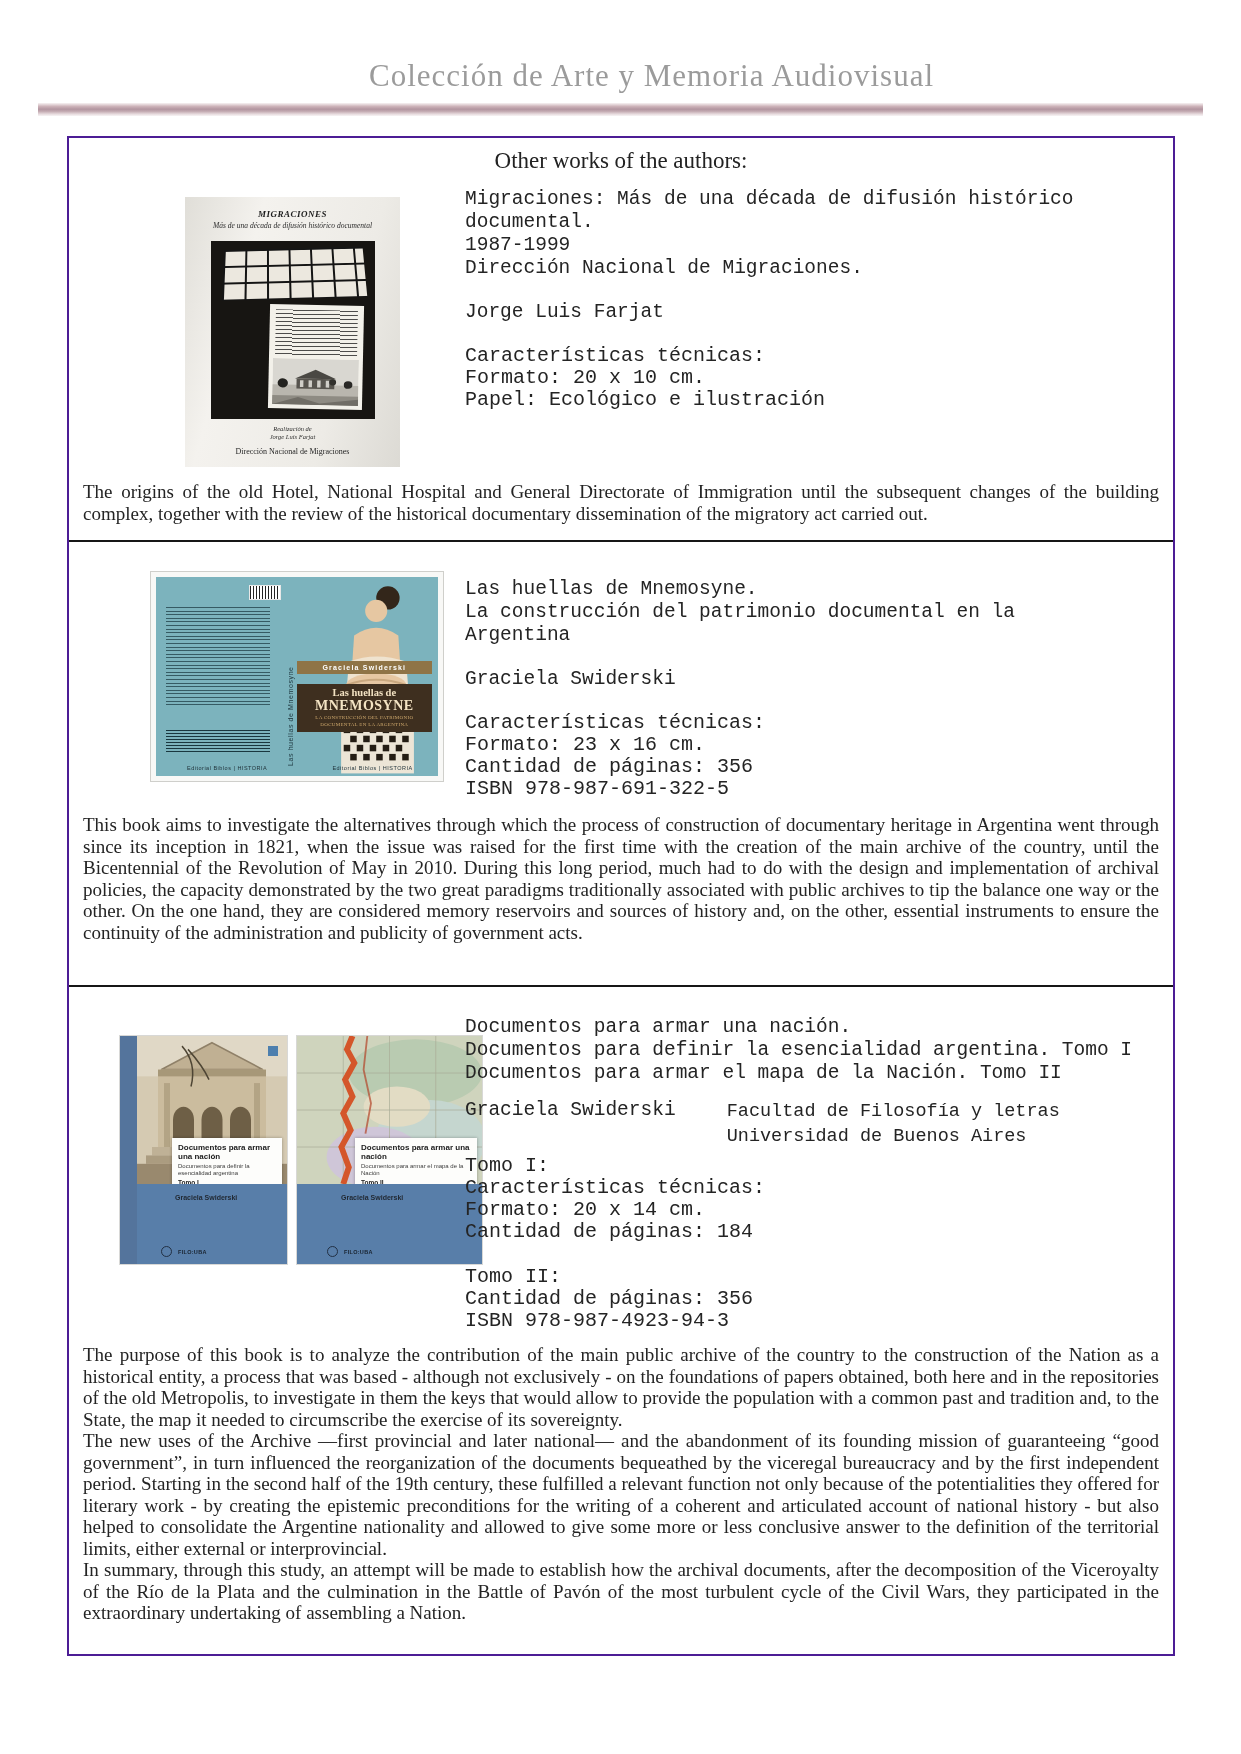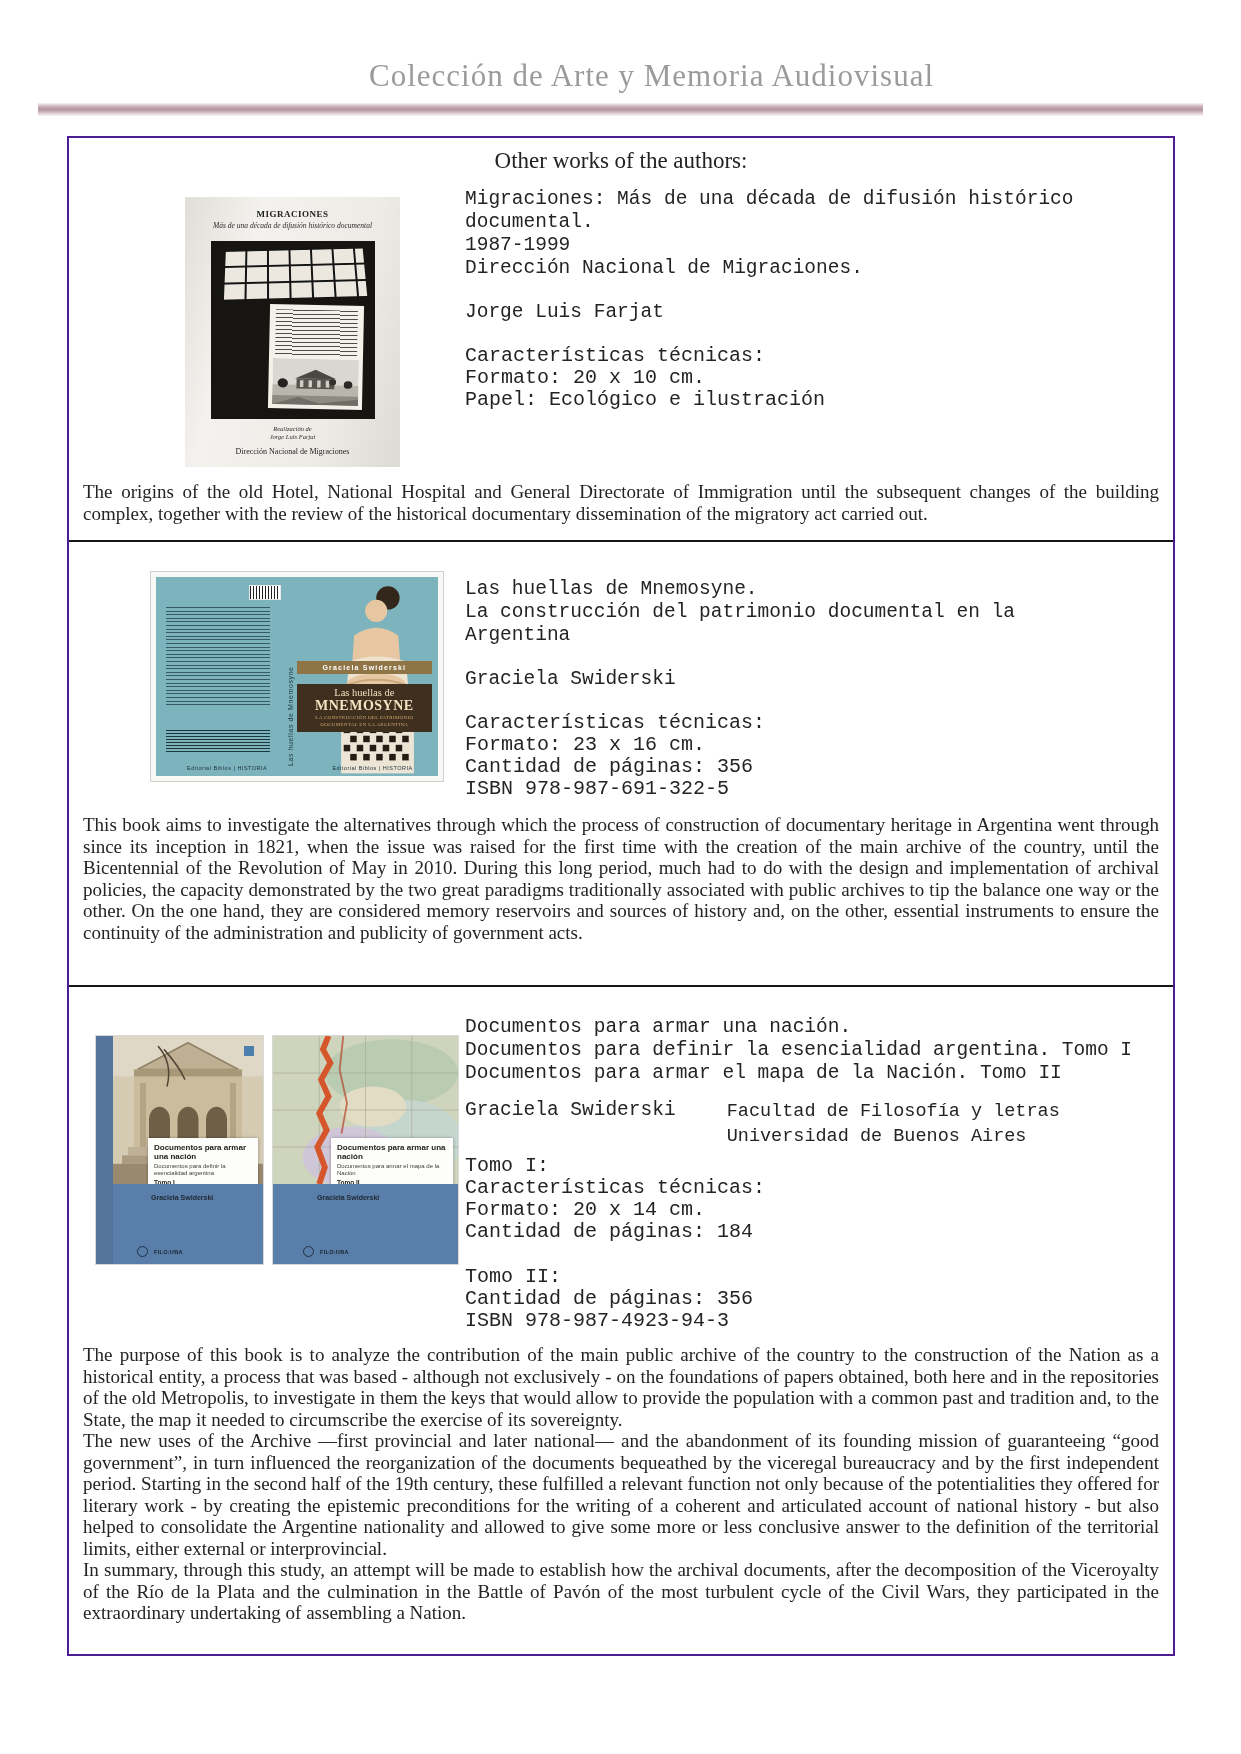--- a/index.html
+++ b/index.html
@@ -24,21 +24,21 @@
   .tcol .spec{font-size:20px;line-height:22px;}
   .sp{height:21px;}
   .desc{position:absolute;left:14px;width:1076px;font-size:19px;line-height:21.5px;
         text-align:justify;color:#242424;}
   .desc p{margin:0;}
 
   
   .mc{position:absolute;left:116px;top:59px;width:215px;height:270px;
       background:linear-gradient(105deg,#e0ded8,#f4f2ee 28%,#edebe6 70%,#dcdad4);}
   .mc-top{position:absolute;top:12px;left:0;width:100%;text-align:center;color:#1d1d1d;}
-  .mc-title{font-weight:bold;font-size:9px;letter-spacing:.5px;}
+  .mc-title{font-style:italic;font-weight:bold;font-size:9px;letter-spacing:.5px;}
   .mc-sub{font-style:italic;font-size:7.5px;margin-top:2px;color:#2b2b2b;}
   .mc-black{position:absolute;left:26px;top:44px;width:164px;height:178px;background:#171512;}
   .mc-grid{position:absolute;top:6px;left:12px;width:142px;height:52px;background:#ece8df;
     transform:perspective(260px) rotateX(14deg) rotate(-1.5deg);
     background-image:repeating-linear-gradient(90deg,#141414 0 2px,transparent 2px 22px),
                      repeating-linear-gradient(180deg,#141414 0 2px,transparent 2px 17px);}
   .mc-panel{position:absolute;left:58px;top:64px;width:94px;height:104px;background:#f3f1ea;
     transform:rotate(1.2deg);}
   .mc-textlines{height:46px;margin:5px 6px 3px;
     background:repeating-linear-gradient(180deg,rgba(30,30,30,.78) 0 1px,transparent 1px 4px);}
@@ -60,29 +60,29 @@
     background:repeating-linear-gradient(180deg,rgba(20,48,56,.95) 0 1px,transparent 1px 3px);}
   .mn-spine{position:absolute;left:46.5%;top:10px;bottom:10px;writing-mode:vertical-rl;
     transform:rotate(180deg);font-size:7px;color:#1e3840;letter-spacing:.6px;
     font-family:"Liberation Sans",sans-serif;}
   .mn-fig{position:absolute;right:3px;top:4px;width:42%;height:98%;}
   .mn-band-author{position:absolute;right:6px;top:42%;width:48%;background:#8f7446;color:#ffffff;
     font-family:"Liberation Sans",sans-serif;font-weight:bold;font-size:7px;letter-spacing:1.2px;
     text-align:center;padding:3px 0;}
   .mn-band-title{position:absolute;right:6px;top:54%;width:48%;background:#3e2f1f;color:#f3e3c3;
     text-align:center;padding:3px 0 4px;}
-  .mn-t1{font-size:10.5px;}
+  .mn-t1{font-size:10.5px;font-weight:bold;}
   .mn-t2{font-size:14px;font-weight:bold;letter-spacing:.5px;line-height:15px;}
   .mn-sub{font-size:5px;color:#cfa96d;letter-spacing:.3px;line-height:6.5px;margin-top:2px;}
   .mn-pub{position:absolute;bottom:5px;font-size:5.5px;color:#1e3038;letter-spacing:.5px;
     font-family:"Liberation Sans",sans-serif;}
   .mn-pub.back{left:11%;} .mn-pub.front{right:9%;}
 
   
-  .bk{position:absolute;top:897px;height:228px;background:#0369a1;border:1px solid #d8d8d6;}
+  .bk{position:absolute;top:897px;height:228px;background:#0369a1;border:1px solid #d8d8d6;margin-left:24px;}
   .bk1{left:26px;width:167px;} .bk2{left:203px;width:185px;}
   .bk-spine{position:absolute;left:0;top:0;bottom:0;width:17px;background:#54749c;
     border-right:1px solid rgba(0,0,0,.22);}
   .bk-photo{position:absolute;right:0;top:0;height:148px;}
   .bk1 .bk-photo{left:17px;} .bk2 .bk-photo{left:0;}
   .bk-photo svg{width:100%;height:100%;display:block;}
   .bk-badge{position:absolute;top:10px;right:9px;width:10px;height:10px;background:#4d7fae;}
   .bk-banner{position:absolute;right:5px;top:102px;background:#fdfdfb;padding:5px 6px 6px;
     box-shadow:0 0 3px rgba(0,0,0,.3);font-family:"Liberation Sans",sans-serif;}
   .bk1 .bk-banner{left:52px;} .bk2 .bk-banner{left:58px;}

